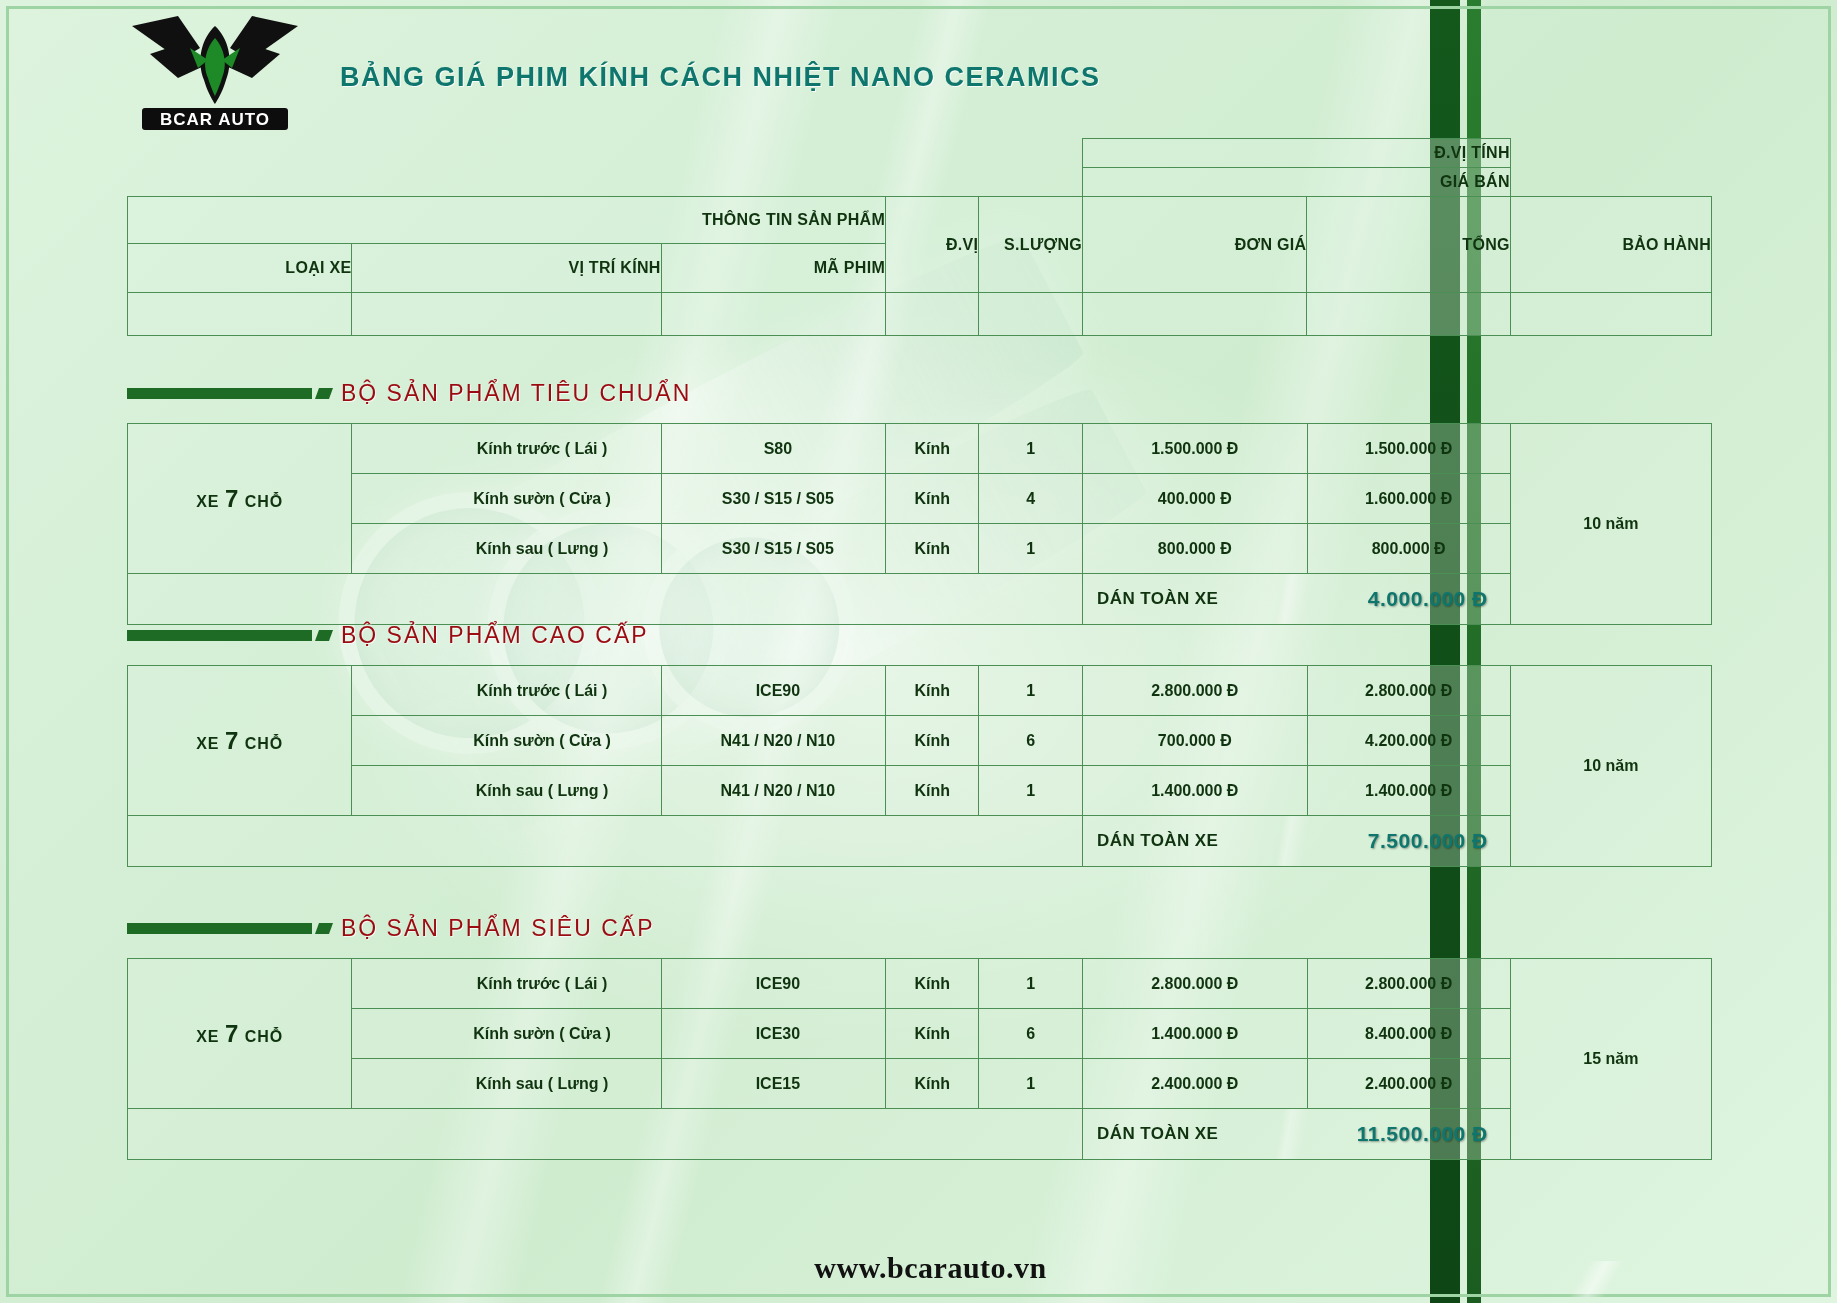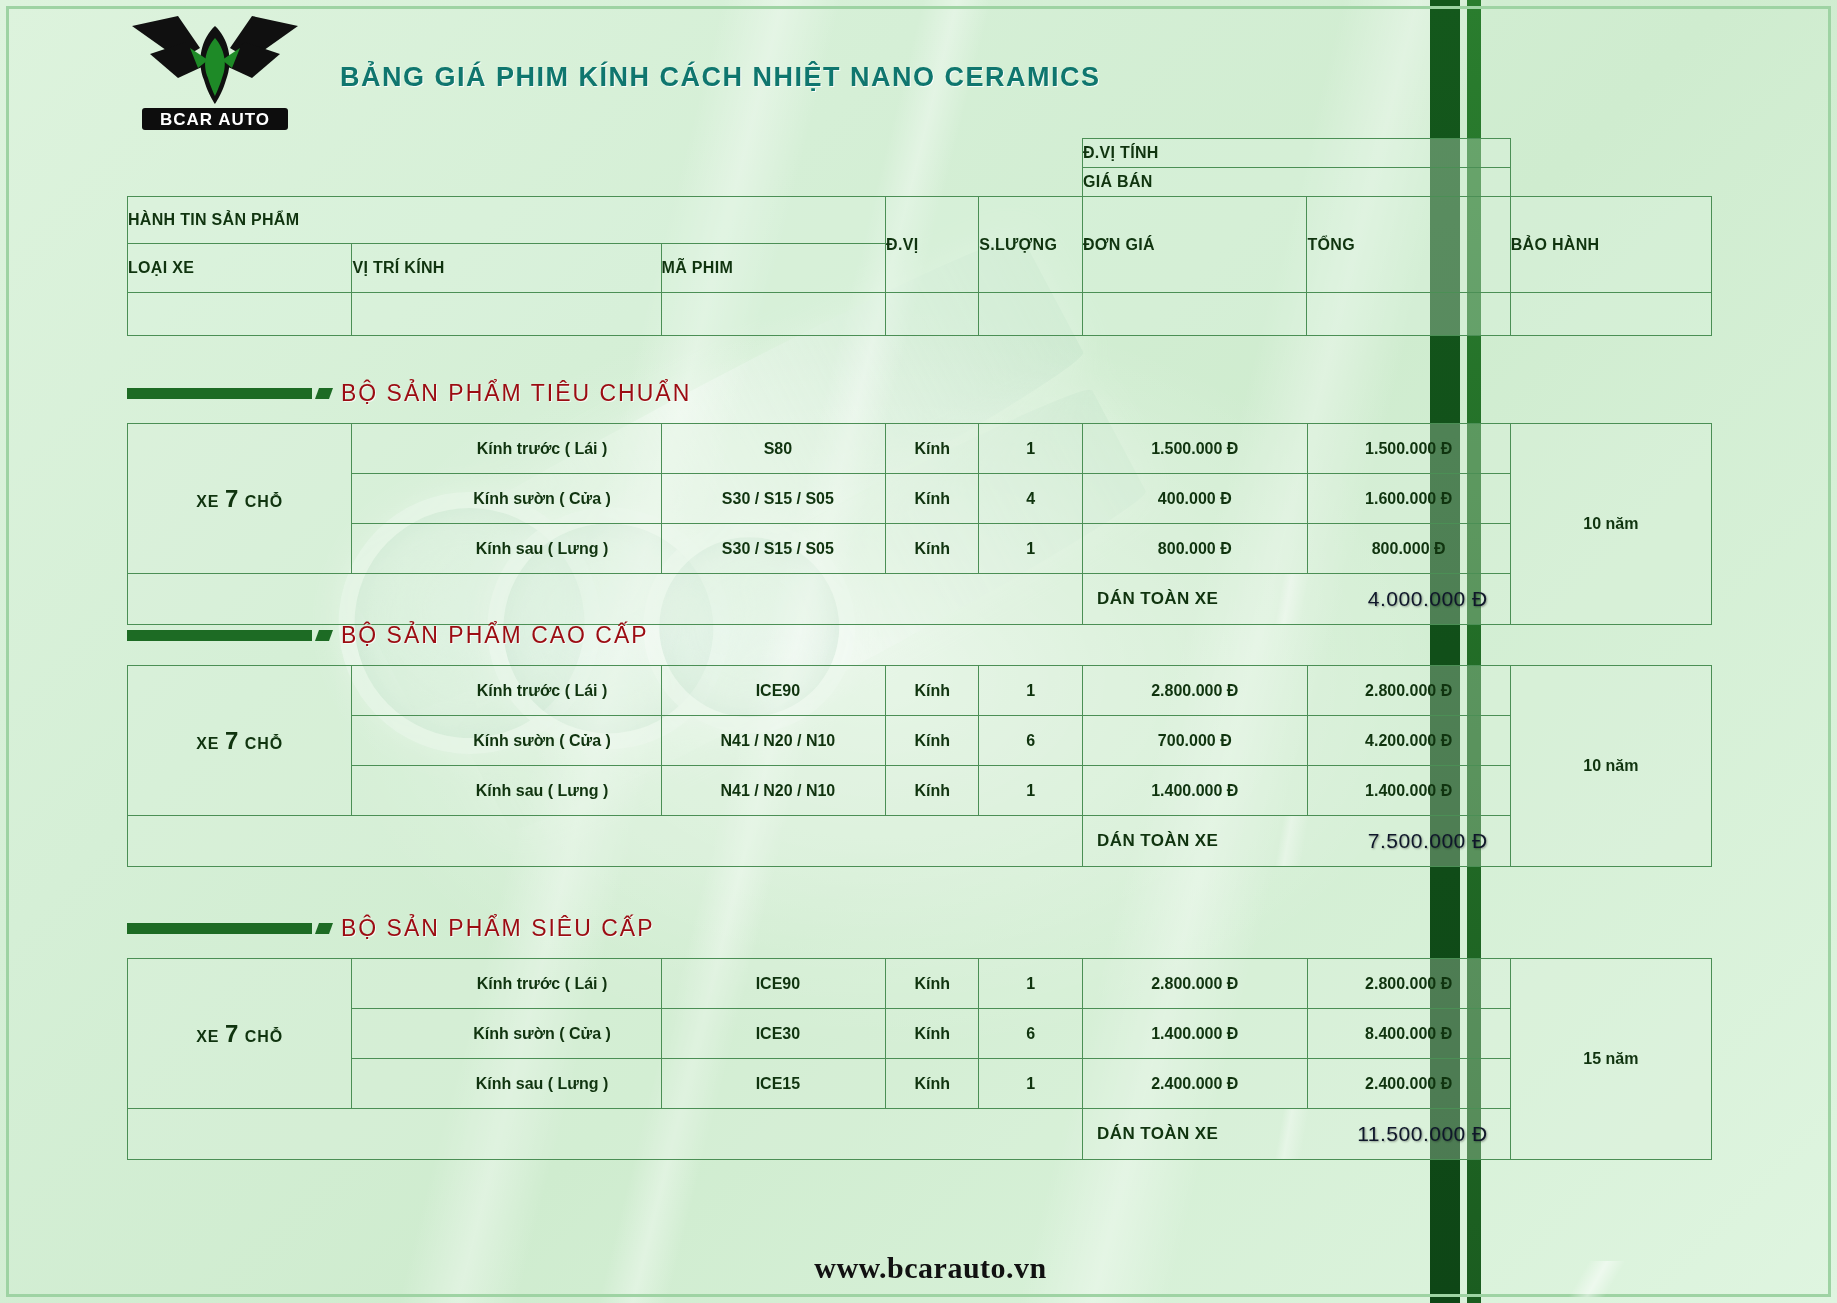--- a/index.html
+++ b/index.html
@@ -72,21 +72,21 @@
   table.pt{
     position:absolute;left:127px;top:138px;width:1585px;
     border-collapse:collapse;
     table-layout:fixed;
   }
   table.pt td, table.pt th{
     border:1px solid #4b8f55;
     padding:0;
     font-size:16px;
     color:#10340f;
-    text-align:left;
+    text-align:right;
     vertical-align:middle;
     background:rgba(222,243,223,0.35);
   }
   .hdr{font-weight:bold;font-size:17px;height:34px;letter-spacing:.3px;}
   .hdr-sm{font-weight:bold;font-size:14px;height:28px;letter-spacing:.3px;}
   .blankrow td{height:42px;}
   .col-loaixe{width:212px;}
   .col-vitri{width:292px;}
   .col-maphim{width:212px;}
   .col-dvi{width:88px;}
@@ -135,21 +135,21 @@
   .wrapcell{
     position:relative;height:48px;padding:0;border:1px solid #4b8f55;
     background:linear-gradient(90deg,#d6f0d7 0%,#c9ecca 30%,#46b24a 56%,#0f9915 78%,#0b7f11 100%);
   }
   .wrapcell .lbl{
     position:absolute;left:14px;top:50%;transform:translateY(-50%);
     font-weight:bold;font-size:17px;color:#10340f;letter-spacing:.4px;
   }
   .wrapcell .amt{
     position:absolute;right:22px;top:50%;transform:translateY(-50%);
-    font-weight:normal;font-size:21px;color:#0f172a;letter-spacing:.5px;
+    font-weight:bold;font-size:21px;color:#0f766e;letter-spacing:.5px;
     text-shadow:1px 1px 2px rgba(0,0,0,.35);
   }
   .wrapcell .slash{
     position:absolute;left:0;top:0;bottom:0;width:100%;
     background:linear-gradient(100deg, rgba(255,255,255,0) 46%, rgba(255,255,255,.35) 48%, rgba(255,255,255,0) 52%);
     pointer-events:none;
   }
 
   .footer{
     position:absolute;left:0;right:0;bottom:18px;text-align:center;
@@ -225,21 +225,21 @@
       <td colspan="5" style="border:none;background:transparent;"></td>
       <td colspan="2" class="hdr-sm">Đ.VỊ TÍNH</td>
       <td style="border:none;background:transparent;"></td>
     </tr>
     <tr>
       <td colspan="5" style="border:none;background:transparent;"></td>
       <td colspan="2" class="hdr-sm">GIÁ BÁN</td>
       <td style="border:none;background:transparent;"></td>
     </tr>
     <tr>
-      <td colspan="3" class="hdr" style="height:46px;">HÀNH TIN SẢN PHẨM</td>
+      <td colspan="3" class="hdr" style="height:46px;">THÔNG TIN SẢN PHẨM</td>
       <td class="hdr" rowspan="2">Đ.VỊ</td>
       <td class="hdr" rowspan="2">S.LƯỢNG</td>
       <td class="hdr" rowspan="2">ĐƠN GIÁ</td>
       <td class="hdr" rowspan="2">TỔNG</td>
       <td class="hdr" rowspan="2">BẢO HÀNH</td>
     </tr>
     <tr>
       <td class="hdr" style="height:48px;">LOẠI XE</td>
       <td class="hdr">VỊ TRÍ KÍNH</td>
       <td class="hdr">MÃ PHIM</td>

